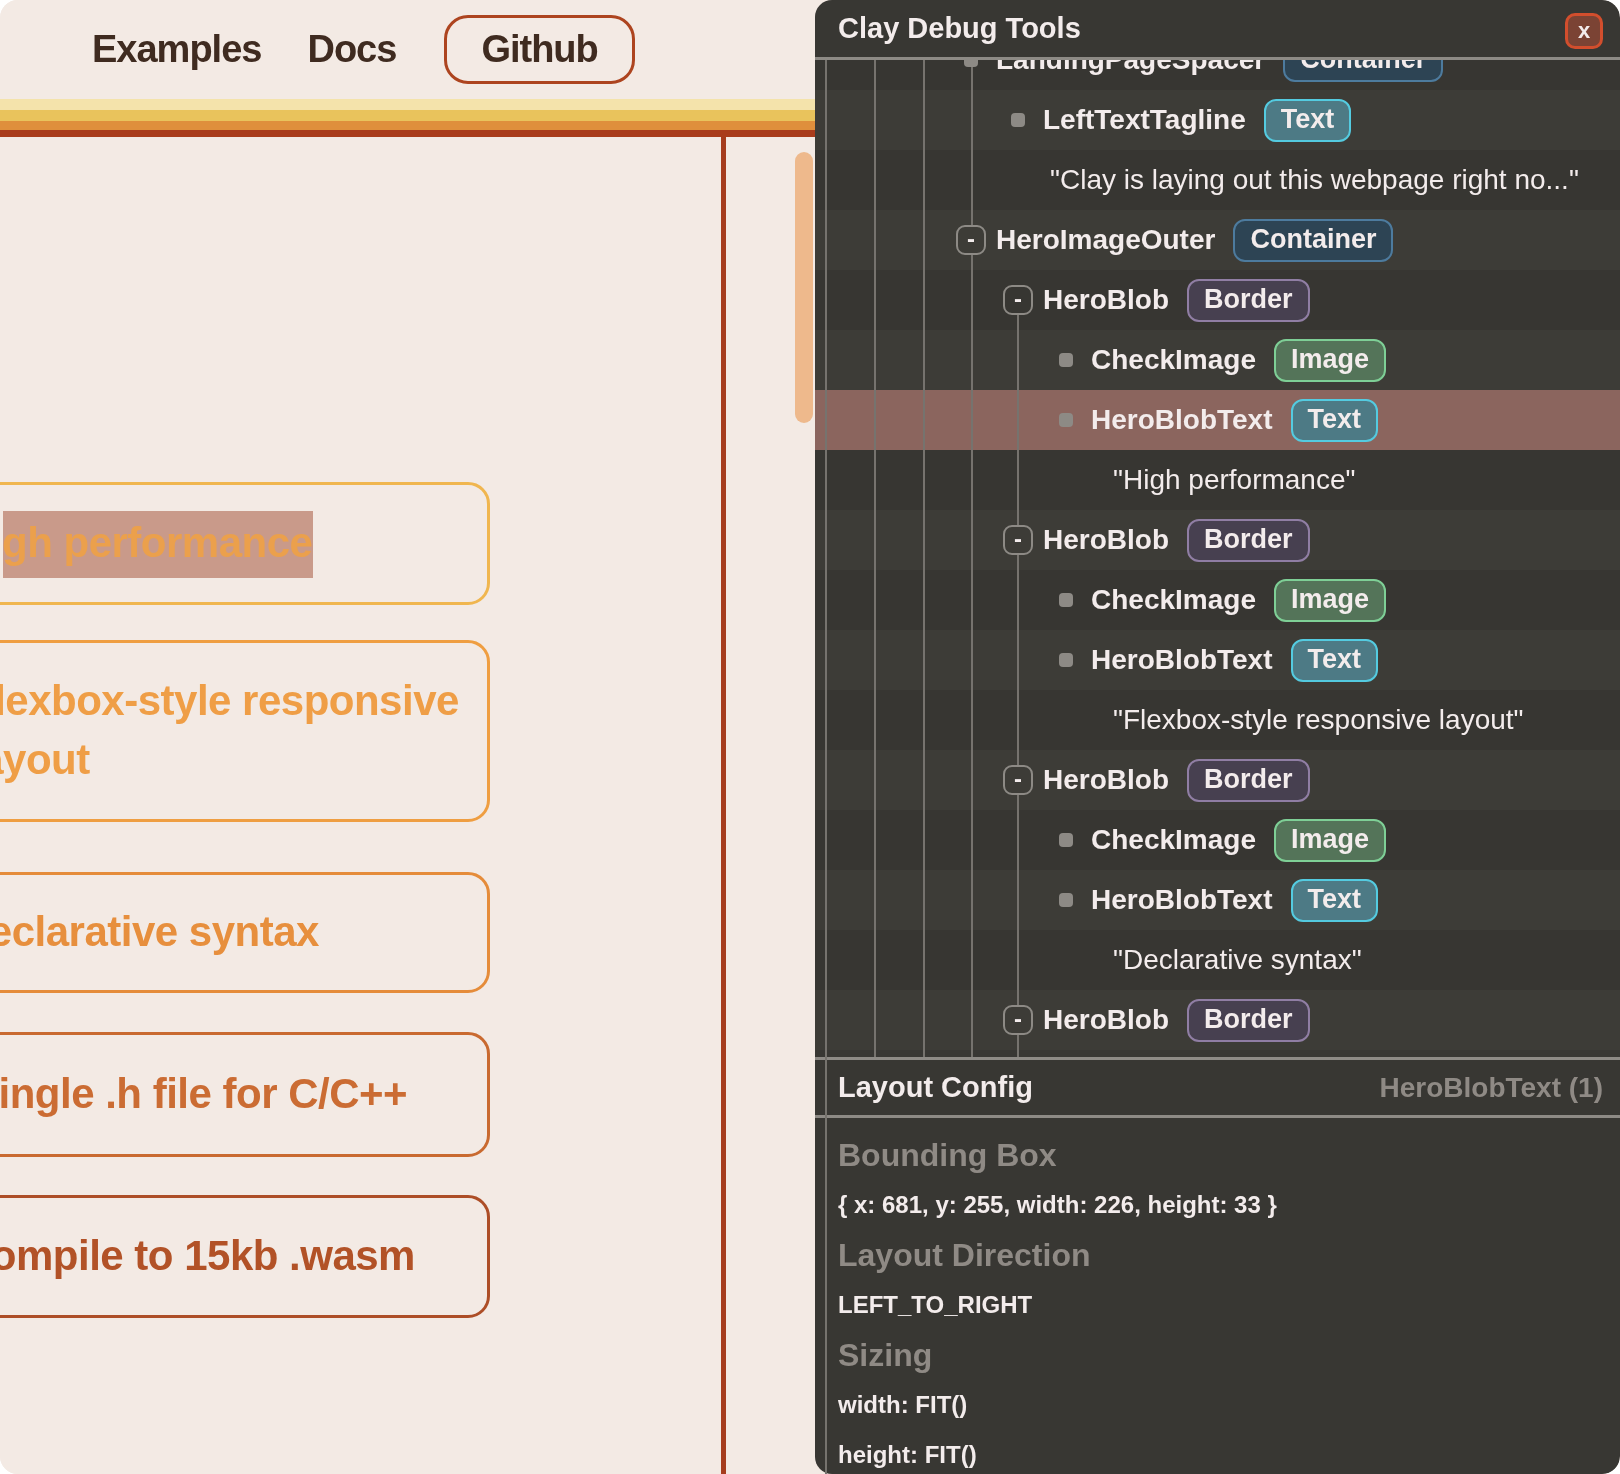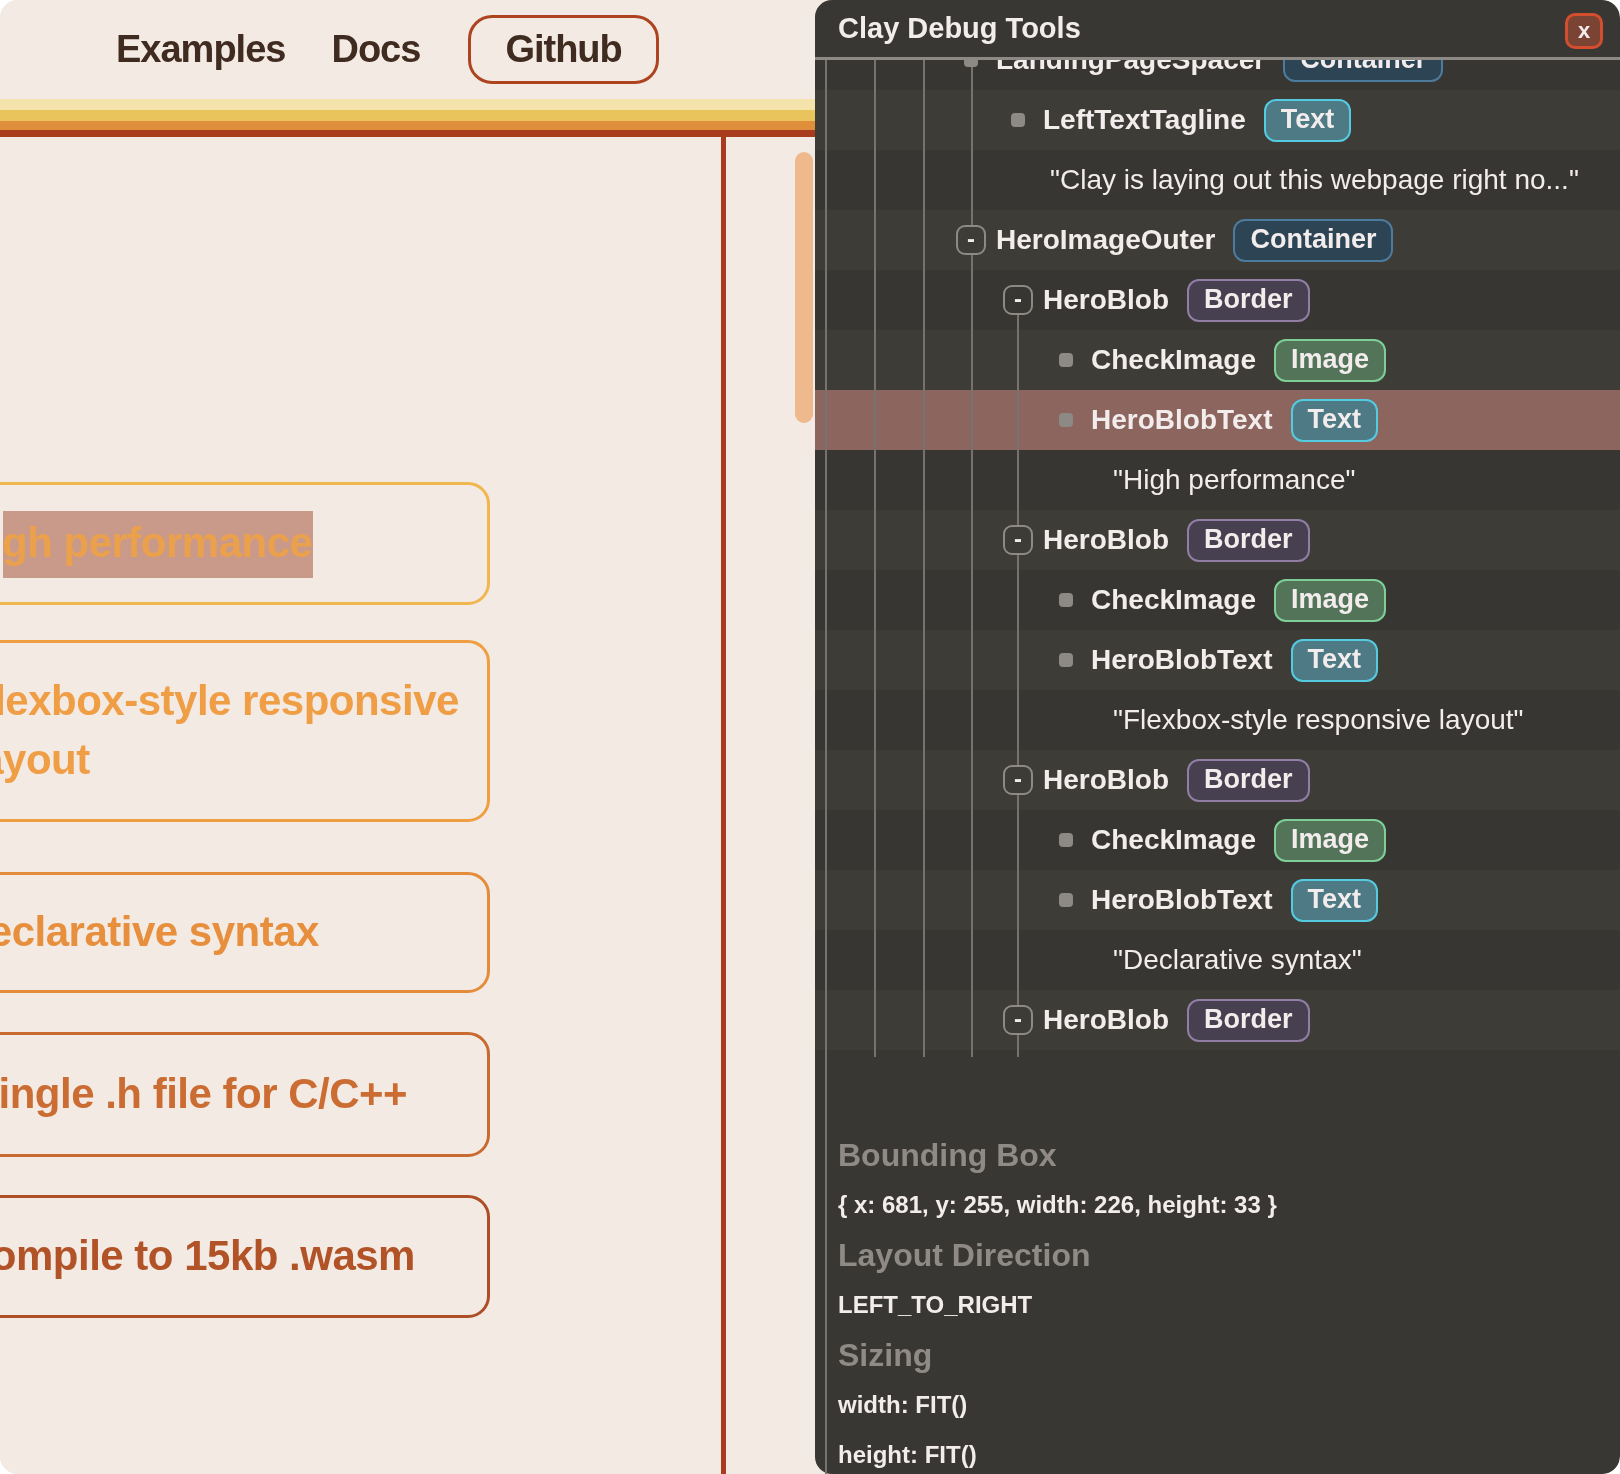--- a/index.html
+++ b/index.html
@@ -2,21 +2,21 @@
 <html style="--page_bg: #f3eae4; --page_text: #3f2b20; --nav_border: #ad441f; --divider: #a63d1e; --scrollbar: #eeb98c; --selection: #c99a8a; --stripe_1: #f4e3ab; --stripe_2: #e9c35c; --stripe_3: #df8f3c; --stripe_4: #a93c1c; --panel_bg: #383733; --row_dark: #373632; --row_light: #3d3c37; --row_selected: #8b655e; --line: #76736e; --marker: #8d8a85; --separator: #8d8a85; --text_light: #f3ecec; --text_gray: #8f8a85; --close_bg: #7b4334; --close_border: #d24e2d; --tag_container_bg: #2d4454; --tag_container_border: #4d7b9e; --tag_border_bg: #474050; --tag_border_border: #907ea4; --tag_image_bg: #547459; --tag_image_border: #7ecf96; --tag_text_bg: #4d7a85; --tag_text_border: #54cbe0;"><head>
 <meta charset="utf-8">
 <style>
   :root{ --page_bg:#f3eae4; }
   html,body{margin:0;padding:0;background:#ffffff;}
   body{font-family:"Liberation Sans","DejaVu Sans",sans-serif;}
   .screen{position:relative;width:1620px;height:1474px;border-radius:18px;overflow:hidden;background:var(--page_bg);}
 
   
   .page{position:absolute;left:0;top:0;width:815px;height:100%;background:var(--page_bg);}
-  .nav{position:absolute;left:0;top:0;width:815px;height:99px;display:flex;align-items:center;gap:46px;padding-left:116px;box-sizing:border-box;}
+  .nav{position:absolute;left:0;top:0;width:815px;height:99px;display:flex;align-items:center;gap:46px;padding-left:92px;box-sizing:border-box;}
   .nav-link{font-size:38px;font-weight:700;color:var(--page_text);letter-spacing:-1px;}
   .github-btn{margin-left:2px;border:3.5px solid var(--nav_border);border-radius:24px;padding:10px 34px;color:var(--page_text);font-size:38px;font-weight:700;background:transparent;letter-spacing:-1px;}
   .stripes{position:absolute;left:0;top:99px;width:815px;}
   .stripe{width:100%;}
   .divider{position:absolute;left:721px;top:137px;bottom:0;width:5px;background:var(--divider);}
   .scroll-pill{position:absolute;left:795px;top:152px;width:18px;height:271px;border-radius:10px;background:var(--scrollbar);}
   .feature{position:absolute;left:-40px;width:530px;box-sizing:border-box;border:3.5px solid;border-radius:22px;display:flex;align-items:center;overflow:hidden;background:transparent;}
   .feature .hl{position:absolute;left:40px;top:26px;width:310px;height:67px;background:var(--selection);}
   .feature .feature-label{position:relative;padding-left:36px;font-size:42px;font-weight:700;line-height:1.4;white-space:pre-line;letter-spacing:-0.5px;}
 
@@ -203,20 +203,24 @@
         </div>
         <div class="vline" style="left: 59px; top: 0px; height: 997px;"></div>
         <div class="vline" style="left: 108px; top: 0px; height: 997px;"></div>
         <div class="vline" style="left: 156px; top: 0px; height: 997px;"></div>
         <div class="vline" style="left: 202px; top: 255px; height: 210px;"></div>
         <div class="vline" style="left: 202px; top: 495px; height: 210px;"></div>
         <div class="vline" style="left: 202px; top: 735px; height: 210px;"></div>
         <div class="vline" style="left: 202px; top: 975px; height: 22px;"></div>
       </div>
 
+    <div class="cfgbar">
+      <span class="cfg-title">Layout Config</span>
+      <span class="cfg-selected">HeroBlobText (1)</span>
+    </div>
     <div class="details" id="details">
         <div class="cfg-label">Bounding Box</div>
         <div class="cfg-value">{ x: 681, y: 255, width: 226, height: 33 }</div>
         <div class="cfg-label">Layout Direction</div>
         <div class="cfg-value">LEFT_TO_RIGHT</div>
         <div class="cfg-label">Sizing</div>
         <div class="cfg-value">width: FIT()</div>
         <div class="cfg-value">height: FIT()</div>
       </div>
   </div>

